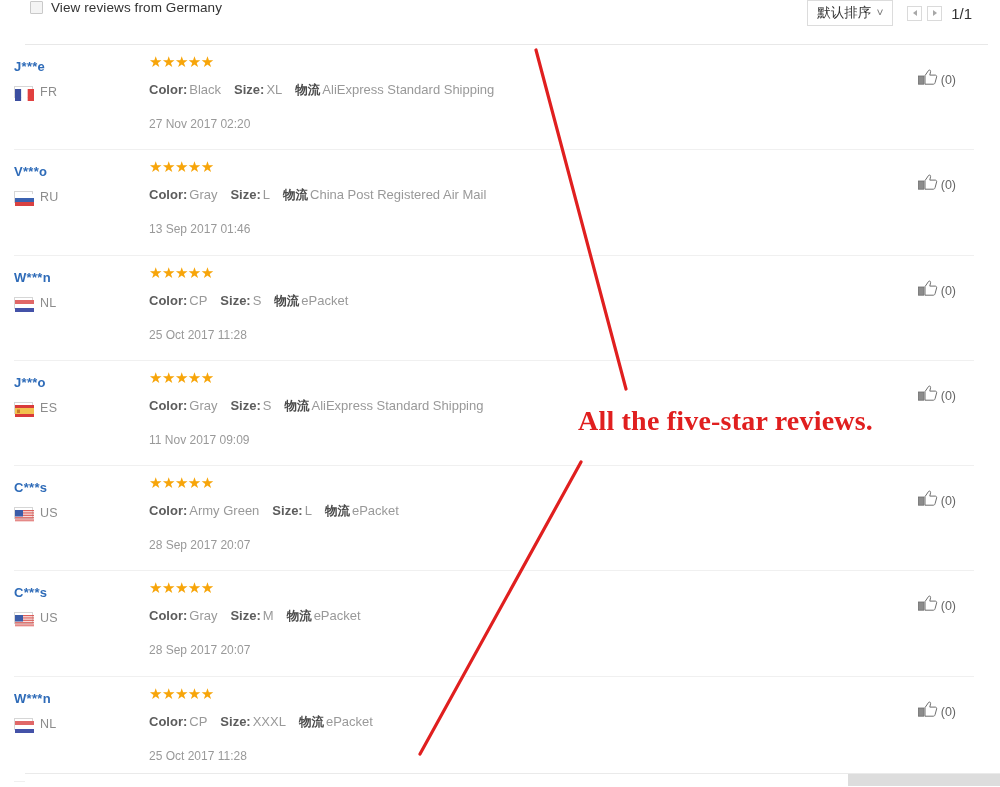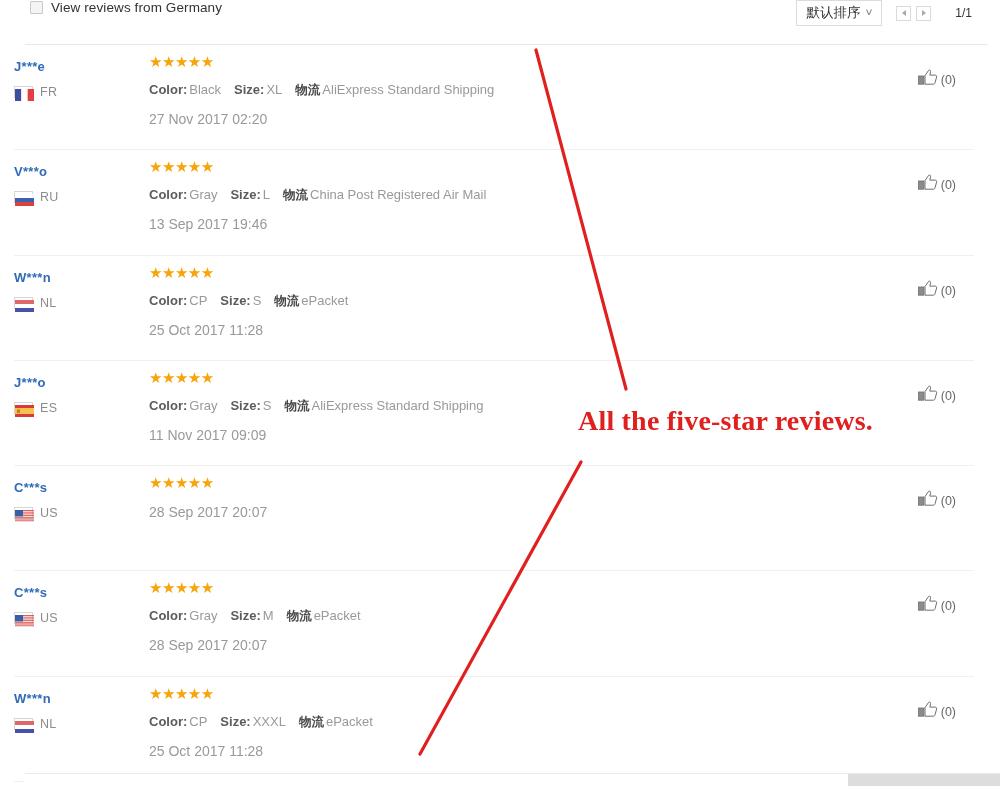--- a/index.html
+++ b/index.html
@@ -104,21 +104,21 @@
     border-top: 3.5px solid transparent;
     border-bottom: 3.5px solid transparent;
     border-right: 4.5px solid #a8a8a8;
   }
   .tri-r {
     width: 0; height: 0;
     border-top: 3.5px solid transparent;
     border-bottom: 3.5px solid transparent;
     border-left: 4.5px solid #a8a8a8;
   }
-  .pg-count { margin-left: 19px; font-size: 12px; color: #333; }
+  .pg-count { margin-left: 4px; font-size: 15px; color: #333; }
 
   
   .review-list {
     position: absolute;
     left: 14px;
     top: 45px;
     width: 960px;
   }
   .review-row {
     position: relative;
@@ -194,22 +194,22 @@
     text-align: right;
   }
   .attr-gap { display: inline-block; width: 13px; }
   .logi-k {
     font-weight: bold;
     color: #4a4a4a;
     font-family: "DejaVu Sans", "Liberation Sans", sans-serif;
     font-size: 12.5px;
   }
   .date {
-    margin-top: 12px;
-    font-size: 14px;
+    margin-top: 18px;
+    font-size: 12px;
     color: #999;
   }
 
   .helpful {
     position: absolute;
     right: 18px;
     top: 24px;
     display: flex;
     align-items: center;
     gap: 3px;
@@ -320,21 +320,21 @@
               <rect width="19" height="4" y="0" fill="#ffffff"></rect>
               <rect width="19" height="4" y="4" fill="#3b62b0"></rect>
               <rect width="19" height="4" y="8" fill="#d94141"></rect>
             </svg></span>
           <span class="cc">RU</span>
         </div>
       </div>
       <div class="review-main">
         <div class="stars"><span class="star">★</span><span class="star">★</span><span class="star">★</span><span class="star">★</span><span class="star">★</span></div>
         <div class="attrs"><span class="attr-k">Color:</span><span class="attr-v">Gray</span><span class="attr-gap"></span><span class="attr-k">Size:</span><span class="attr-v">L</span><span class="attr-gap"></span><span class="logi-k">物流</span><span class="attr-v">China Post Registered Air Mail</span></div>
-        <div class="date">13 Sep 2017 19:46</div>
+        <div class="date">13 Sep 2017 01:46</div>
       </div>
       <div class="helpful">
         <span class="thumb-icon"><svg width="20" height="18" viewBox="0 0 20 18">
             <rect x="0.5" y="7" width="5.4" height="8.2" fill="#8c8c8c" stroke="#6e6e6e" stroke-width="0.8"></rect>
             <path d="M7 15.2 V6.6 L10.6 1.4 C11.6 0.6 12.9 1.3 12.6 2.6 L11.8 6.1 H17.2 C18.3 6.1 18.9 7 18.6 8 L17.1 13.6 C16.9 14.6 16.2 15.2 15.2 15.2 Z" fill="#ffffff" stroke="#6e6e6e" stroke-width="1"></path>
           </svg></span>
         <span class="helpful-count">(0)</span>
       </div>
     </div>
     <div class="review-row">
@@ -401,20 +401,21 @@
               <rect width="19" height="0.92" y="8.6" fill="#d9534f"></rect>
               <rect width="19" height="0.92" y="10.32" fill="#d9534f"></rect>
               <rect width="19" height="12" fill="none"></rect>
               <rect width="8" height="6.5" fill="#3b5ca8"></rect>
             </svg></span>
           <span class="cc">US</span>
         </div>
       </div>
       <div class="review-main">
         <div class="stars"><span class="star">★</span><span class="star">★</span><span class="star">★</span><span class="star">★</span><span class="star">★</span></div>
+        <div class="attrs"><span class="attr-k">Color:</span><span class="attr-v">Army Green</span><span class="attr-gap"></span><span class="attr-k">Size:</span><span class="attr-v">L</span><span class="attr-gap"></span><span class="logi-k">物流</span><span class="attr-v">ePacket</span></div>
         <div class="date">28 Sep 2017 20:07</div>
       </div>
       <div class="helpful">
         <span class="thumb-icon"><svg width="20" height="18" viewBox="0 0 20 18">
             <rect x="0.5" y="7" width="5.4" height="8.2" fill="#8c8c8c" stroke="#6e6e6e" stroke-width="0.8"></rect>
             <path d="M7 15.2 V6.6 L10.6 1.4 C11.6 0.6 12.9 1.3 12.6 2.6 L11.8 6.1 H17.2 C18.3 6.1 18.9 7 18.6 8 L17.1 13.6 C16.9 14.6 16.2 15.2 15.2 15.2 Z" fill="#ffffff" stroke="#6e6e6e" stroke-width="1"></path>
           </svg></span>
         <span class="helpful-count">(0)</span>
       </div>
     </div>

